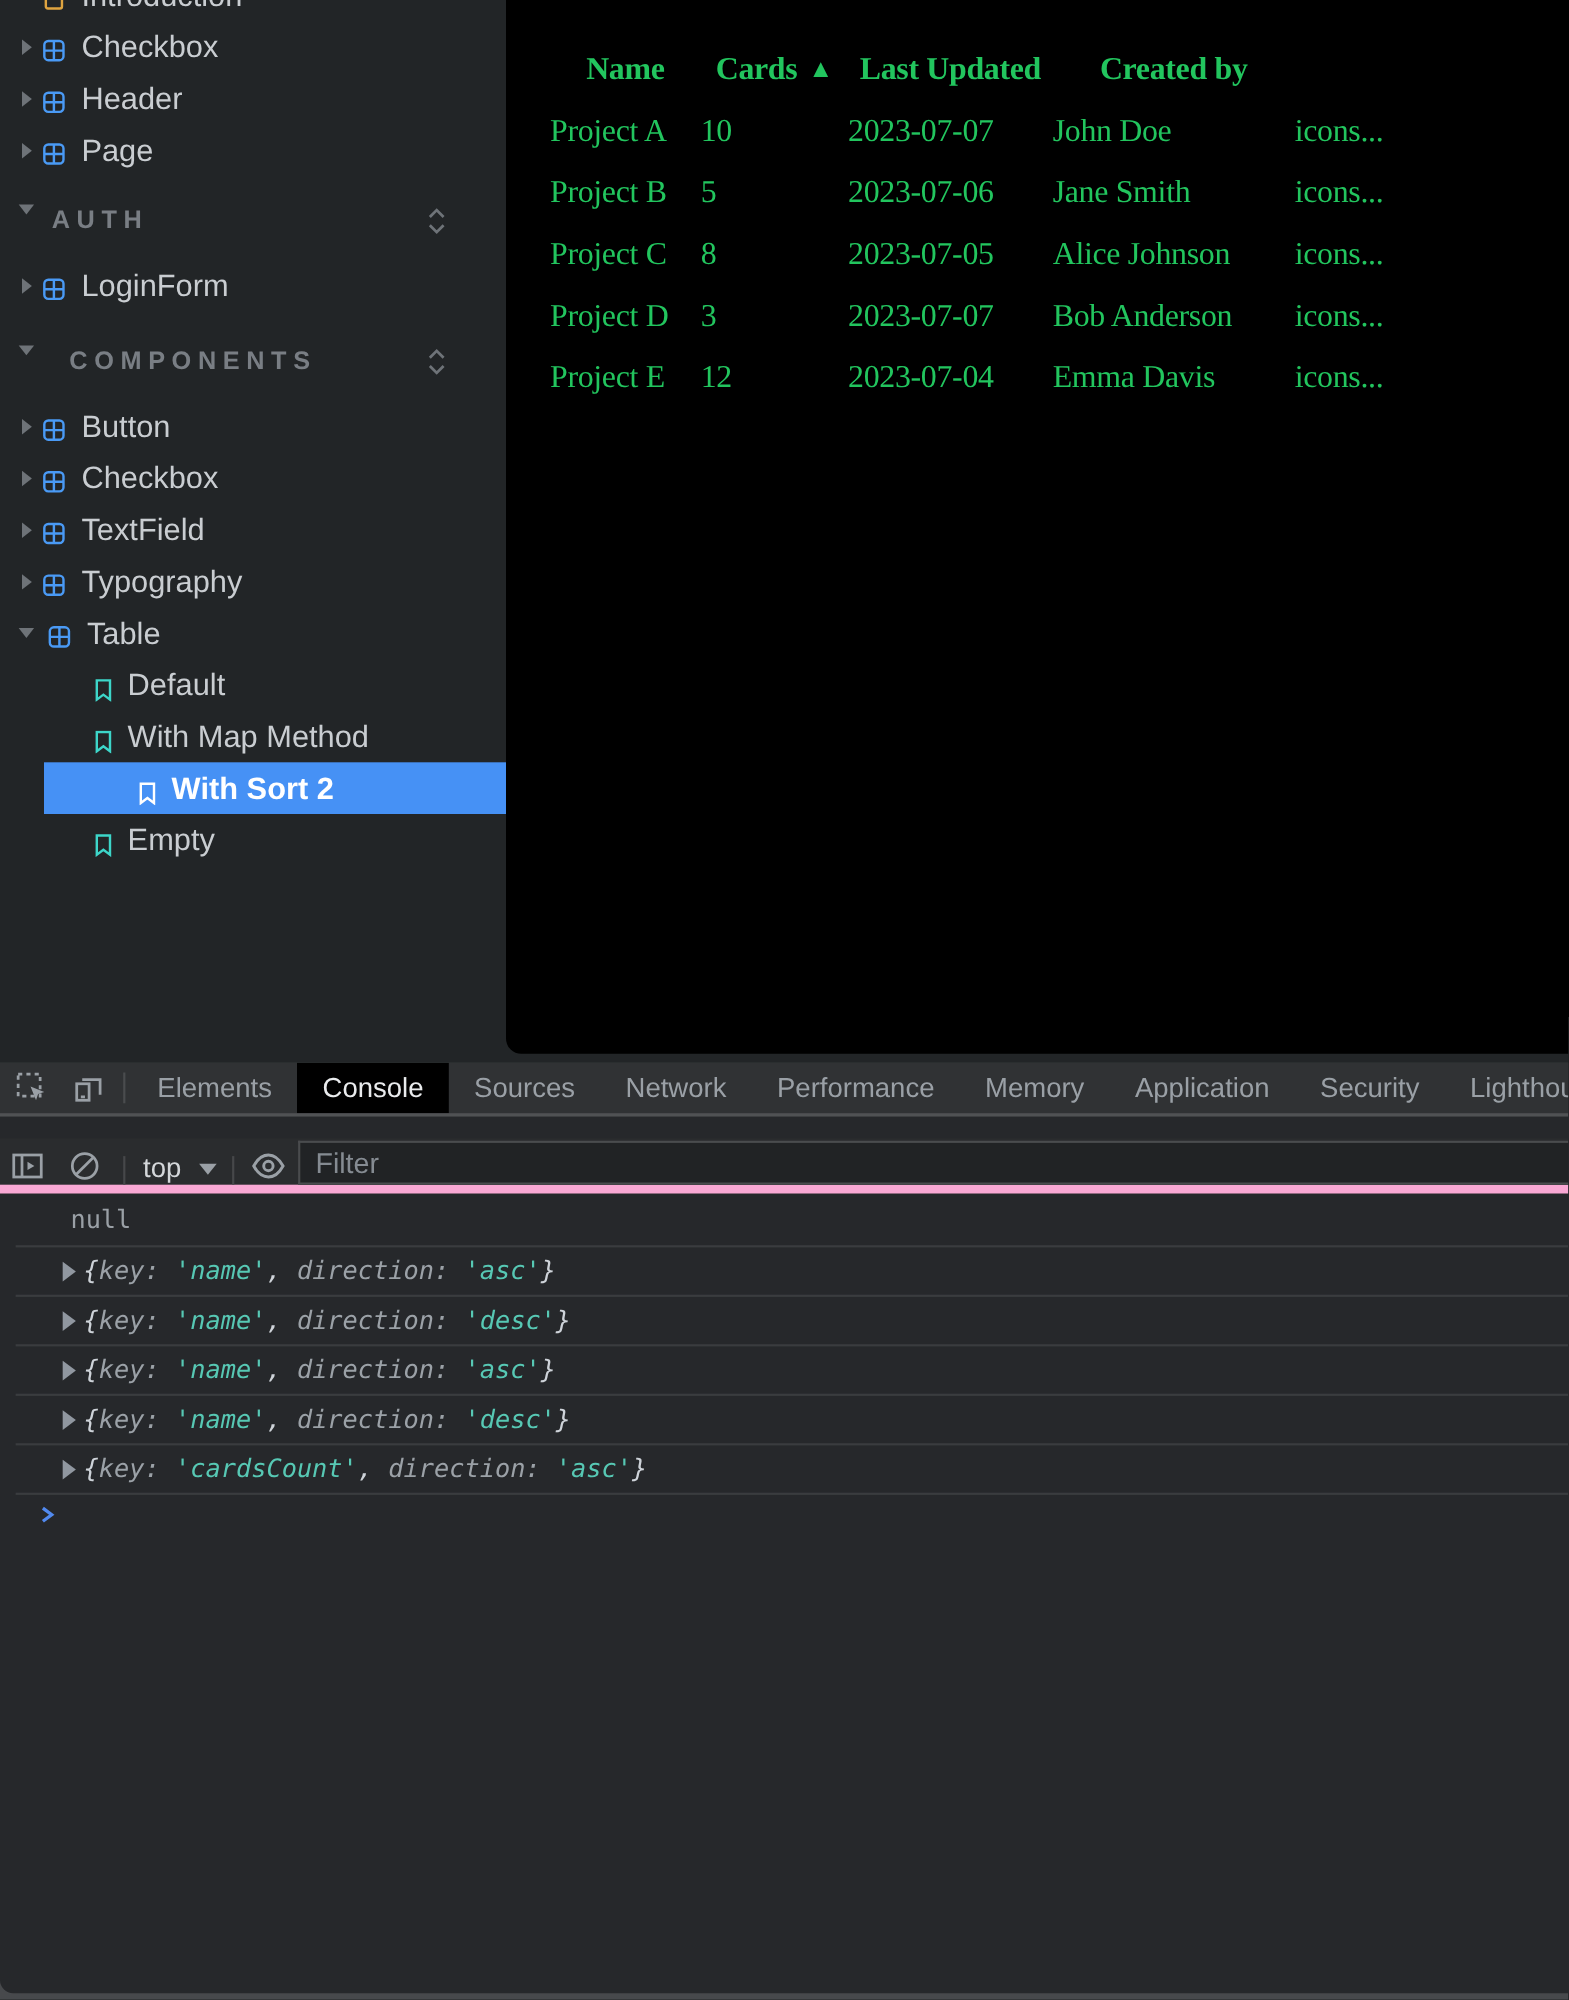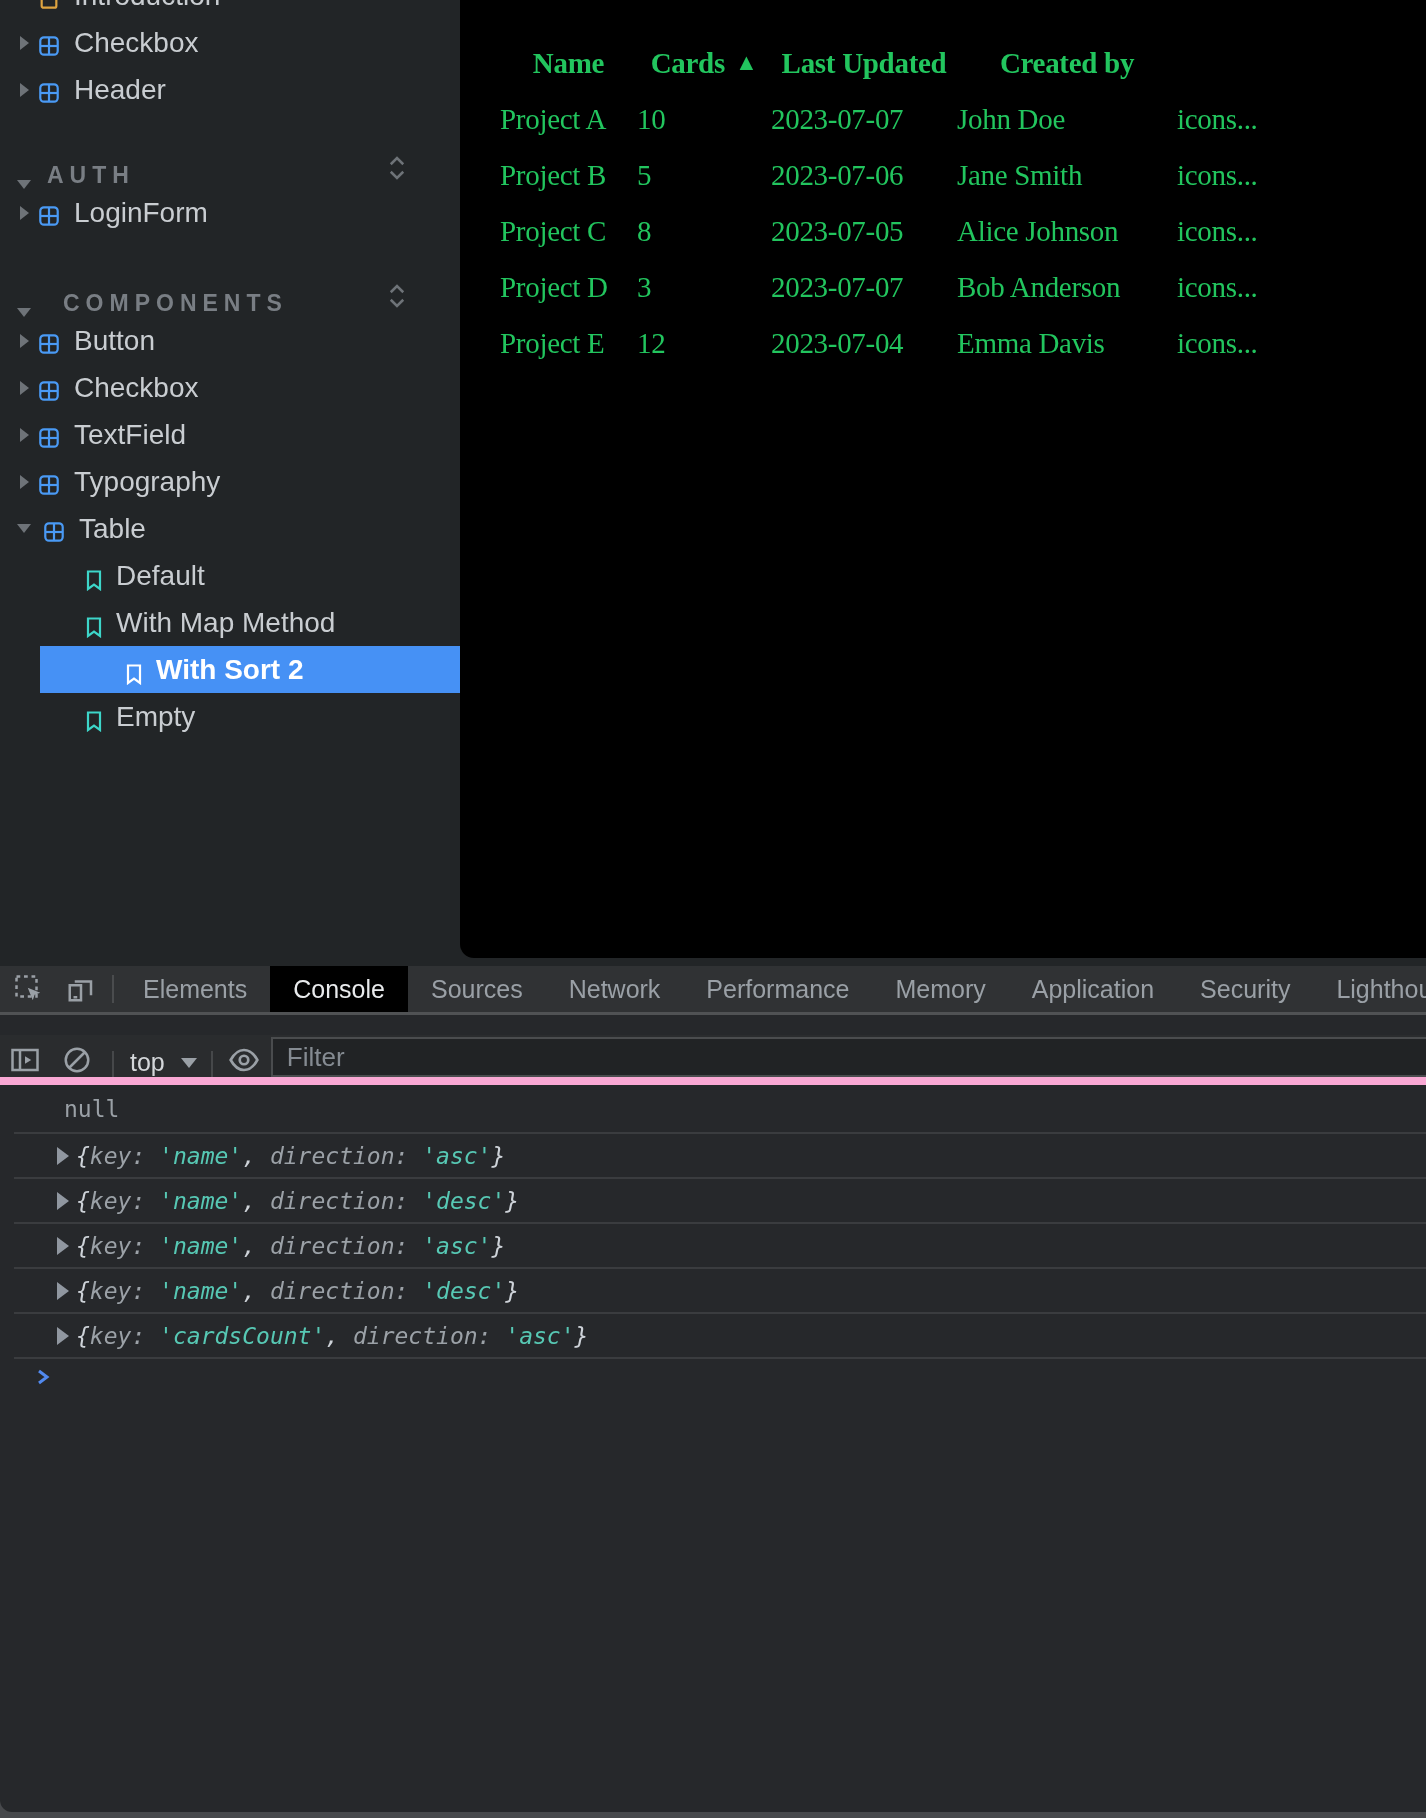--- a/index.html
+++ b/index.html
@@ -10,21 +10,21 @@
   #storybook{position:absolute;left:0;top:0;width:1426px;height:966px;background:#222527;}
   #sidebar{position:absolute;left:0;top:0;width:460px;height:966px;overflow:hidden;}
   .sb-row{height:47px;display:flex;align-items:center;color:#c9cdd1;font-size:28px;cursor:pointer;}
   .sb-row.partial{margin-top:-28px;}
   .sb-row.selected{background:#4691f5;color:#ffffff;font-weight:bold;margin-left:40px;}
   .sb-caret{width:0;height:0;margin-left:20px;border-top:7px solid transparent;border-bottom:7px solid transparent;border-left:9px solid #6e7378;}
   .sb-caret.down{margin-left:17px;margin-right:3px;border-left:7px solid transparent;border-right:7px solid transparent;border-top:9px solid #6e7378;border-bottom:none;}
   .comp-icon{width:22px;height:22px;margin-left:9px;margin-right:14px;flex:none;}
   .doc-icon{width:22px;height:22px;margin-left:38px;margin-right:14px;flex:none;}
   .story-icon{width:16px;height:20px;margin-left:86px;margin-right:14px;flex:none;}
-  .sb-section{height:50px;display:flex;align-items:flex-end;color:#797e84;font-size:23px;font-weight:bold;letter-spacing:6px;cursor:pointer;}
+  .sb-section{height:50px;display:flex;align-items:flex-start;color:#797e84;font-size:23px;font-weight:bold;letter-spacing:6px;cursor:pointer;}
   .sb-section .label{flex:1;}
   .sb-chevrons{margin-right:50px;flex:none;}
   #canvas{position:absolute;left:460px;top:0;width:966px;height:958px;background:#000;border-radius:0 0 0 14px;overflow:hidden;}
   #preview-table{position:absolute;left:40px;top:35px;display:grid;
      grid-template-columns:137px 134px 186px 220px 180px;color:#22c55e;font-size:29px;letter-spacing:-0.3px;font-family:Liberation Serif, serif;}
   .pt-h{height:56px;display:flex;align-items:center;justify-content:center;font-weight:bold;}
   .pt-c{height:56px;display:flex;align-items:center;}
   .sort-arrow{font-size:23px;margin-left:10px;}
 
   
@@ -84,20 +84,29 @@
         </div>
         <div class="sb-row">
           <span class="sb-caret"></span>
           <span class="comp-icon"><svg width="22" height="22" viewBox="0 0 24 24">
               <rect x="2.5" y="2.5" width="19" height="19" rx="4" fill="none" stroke="#4a9af5" stroke-width="2.4"></rect>
               <line x1="12" y1="2.5" x2="12" y2="21.5" stroke="#4a9af5" stroke-width="2.4"></line>
               <line x1="2.5" y1="12" x2="21.5" y2="12" stroke="#4a9af5" stroke-width="2.4"></line>
             </svg></span>
           <span>Header</span>
         </div>
+        <div class="sb-row">
+          <span class="sb-caret"></span>
+          <span class="comp-icon"><svg width="22" height="22" viewBox="0 0 24 24">
+              <rect x="2.5" y="2.5" width="19" height="19" rx="4" fill="none" stroke="#4a9af5" stroke-width="2.4"></rect>
+              <line x1="12" y1="2.5" x2="12" y2="21.5" stroke="#4a9af5" stroke-width="2.4"></line>
+              <line x1="2.5" y1="12" x2="21.5" y2="12" stroke="#4a9af5" stroke-width="2.4"></line>
+            </svg></span>
+          <span>Page</span>
+        </div>
         <div class="sb-section" style="margin-top: 26px;">
           <span class="sb-caret down" style="border-top-color: rgb(110, 115, 120);"></span>
           <span class="label" style="margin-left: 13px;">AUTH</span>
           <span class="sb-chevrons"><svg width="26" height="30" viewBox="0 0 20 24">
               <polyline points="5,9 10,4 15,9" fill="none" stroke="#6e7378" stroke-width="2"></polyline>
               <polyline points="5,15 10,20 15,15" fill="none" stroke="#6e7378" stroke-width="2"></polyline>
             </svg></span>
         </div>
         <div class="sb-row">
           <span class="sb-caret"></span>

